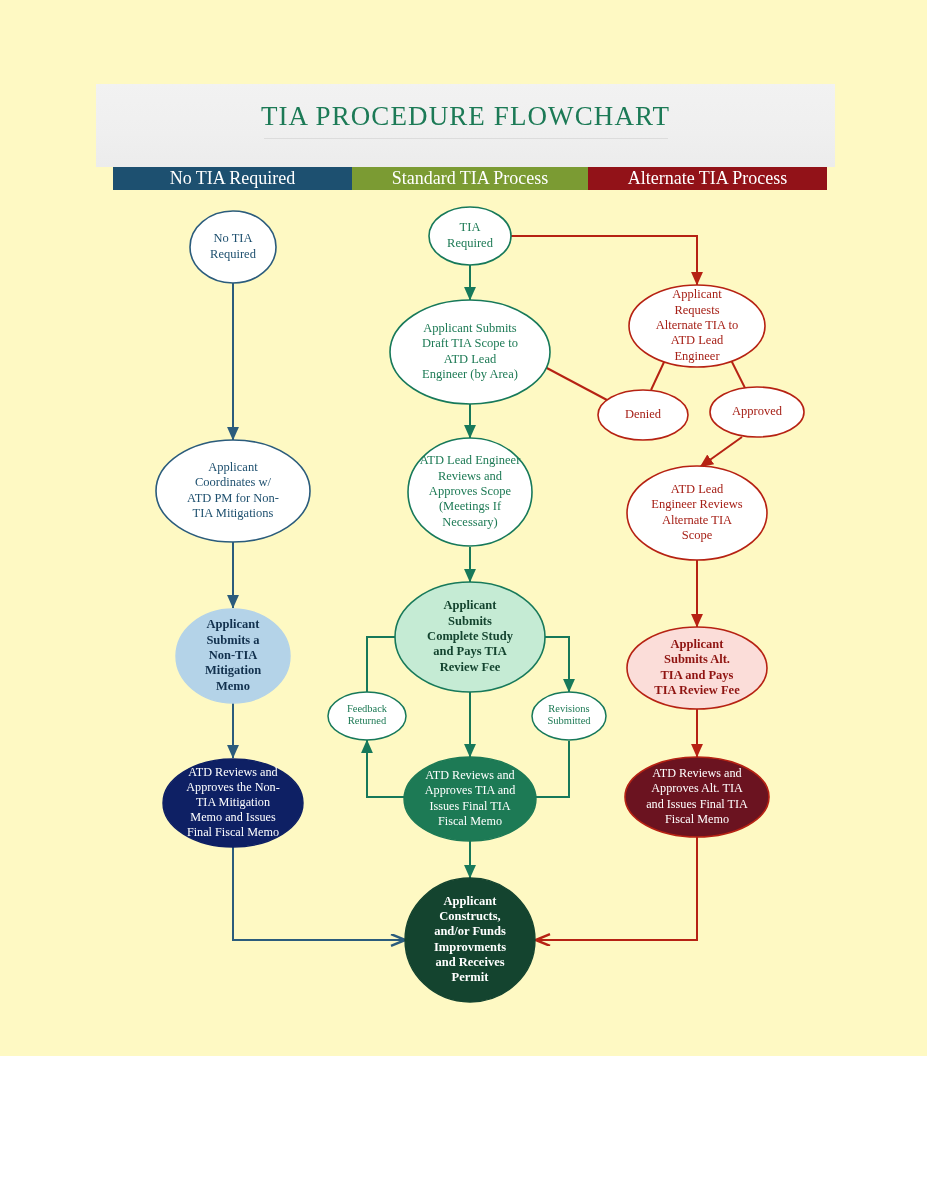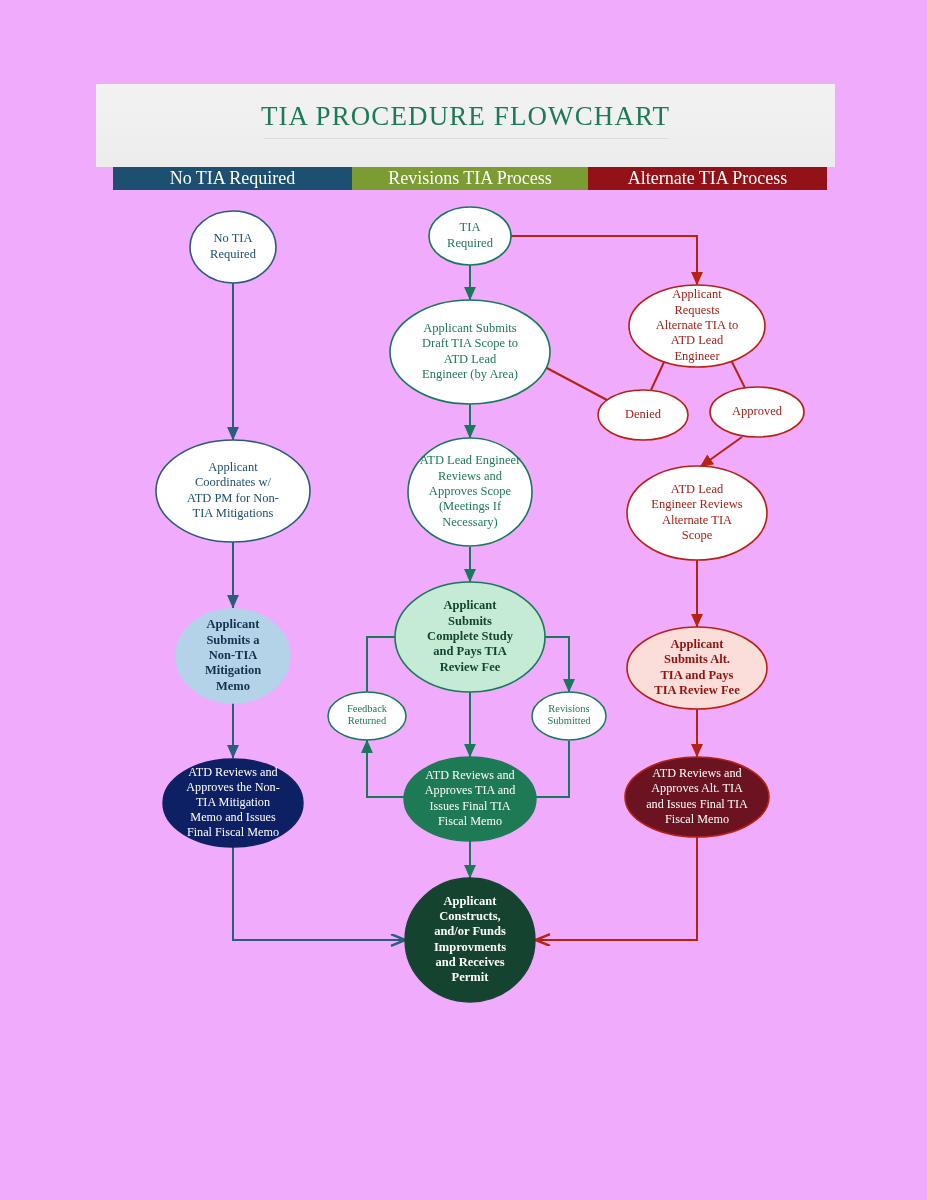--- a/index.html
+++ b/index.html
@@ -1,17 +1,17 @@
 <!DOCTYPE html>
 <html><head>
 <meta charset="utf-8">
 <style>
   html,body{margin:0;padding:0;background:#ffffff;}
   body{width:927px;height:1200px;font-family:"Liberation Serif",serif;position:relative;overflow:hidden;}
-  #stage{position:relative;width:927px;height:1200px;background:#f0abfc;}
+  #stage{position:relative;width:927px;height:1056px;background:#fef9c3;}
 
   
   .header-band{position:absolute;left:96px;top:84px;width:739px;height:83px;
       background:linear-gradient(180deg,#f2f2f2 0%,#efefef 60%,#ececec 100%);}
   .header-title{position:absolute;left:96px;top:95px;width:739px;height:42px;
       text-align:center;color:#1c7a56;font-size:27px;letter-spacing:1.1px;
       font-family:"Liberation Serif",serif;line-height:42px;white-space:nowrap;}
   .header-rule{position:absolute;left:264px;top:138px;width:404px;height:1px;background:#dcdcdc;}
 
   
@@ -29,21 +29,21 @@
 </head>
 <body>
 
 <div id="stage">
 
   <div class="header-band"></div>
   <div class="header-title">TIA PROCEDURE FLOWCHART</div>
   <div class="header-rule"></div>
 
   <div class="lane-bar lane-blue">No TIA Required</div>
-  <div class="lane-bar lane-green">Revisions TIA Process</div>
+  <div class="lane-bar lane-green">Standard TIA Process</div>
   <div class="lane-bar lane-red">Alternate TIA Process</div>
 
   <svg id="flow" viewBox="0 0 927 1200">
     <defs>
       <marker id="ahBlue" markerWidth="9" markerHeight="9" refX="7.4" refY="3.2" orient="auto" markerUnits="strokeWidth">
         <path d="M0.4,0.3 L7.6,3.2 L0.4,6.1" fill="none" stroke="#2b5c7c" stroke-width="1.25"></path>
       </marker>
       <marker id="ahGreen" markerWidth="9" markerHeight="9" refX="7.4" refY="3.2" orient="auto" markerUnits="strokeWidth">
         <path d="M0.4,0.3 L7.6,3.2 L0.4,6.1" fill="none" stroke="#17795a" stroke-width="1.25"></path>
       </marker>

